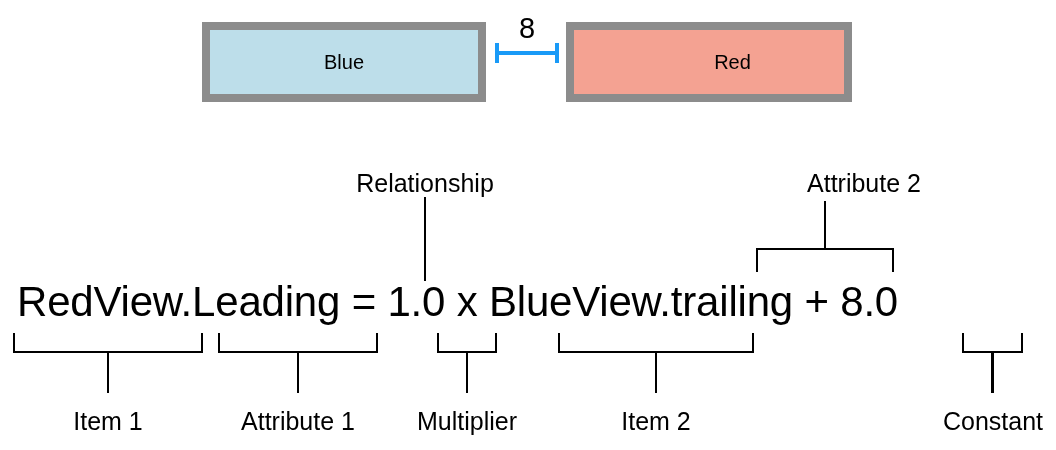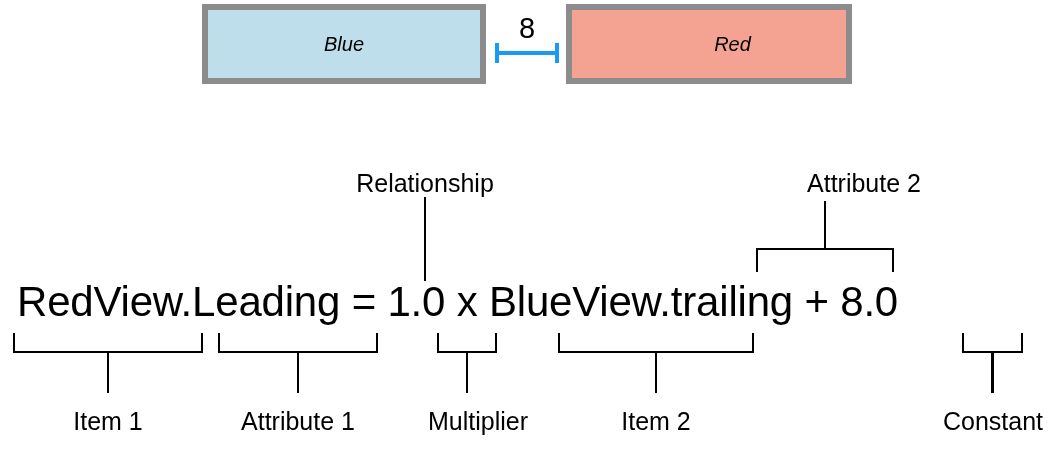--- a/index.html
+++ b/index.html
@@ -6,25 +6,24 @@
   #stage{
     position:relative;
     width:1056px;height:450px;
     background:#fff;
     font-family:"Liberation Sans", sans-serif;
     color:#000;
     overflow:hidden;
   }
   
   .viewbox{
-    position:absolute;top:4px;height:80px;
-    box-sizing:border-box;border:6px solid #000000;
+    position:absolute;top:22px;height:80px;
+    box-sizing:border-box;border:8px solid #000000;
     display:flex;align-items:center;justify-content:center;
     font-size:20px;
-    font-style:italic;
   }
   #blue-box{left:202px;width:284px;background:#bddeea;}
   #red-box{left:566px;width:286px;background:#f4a292;padding-left:47px;}
   
   #gap-value{
     position:absolute;left:496px;top:14px;width:62px;
     text-align:center;font-size:29px;line-height:1;
   }
   .ibeam{position:absolute;background:#199af7;}
   #ibeam-bar{left:496px;top:51px;width:62px;height:4px;}
@@ -87,17 +86,17 @@
   <div class="bracket-up" style="left:962px;width:61px;"></div>
 
   <div class="stem" style="left:106.75px;top:353px;height:40px;"></div>
   <div class="stem" style="left:296.75px;top:353px;height:40px;"></div>
   <div class="stem" style="left:465.75px;top:353px;height:40px;"></div>
   <div class="stem" style="left:654.75px;top:353px;height:40px;"></div>
   <div class="stem" style="left:991.25px;top:353px;height:40px;"></div>
 
   <div class="lbl bottom" style="left:108px;">Item 1</div>
   <div class="lbl bottom" style="left:298px;">Attribute 1</div>
-  <div class="lbl bottom" style="left:467px;margin-left:11px;">Multiplier</div>
+  <div class="lbl bottom" style="left:467px;">Multiplier</div>
   <div class="lbl bottom" style="left:656px;">Item 2</div>
   <div class="lbl bottom" style="left:993px;">Constant</div>
 
 </div>
 
 </body></html>

